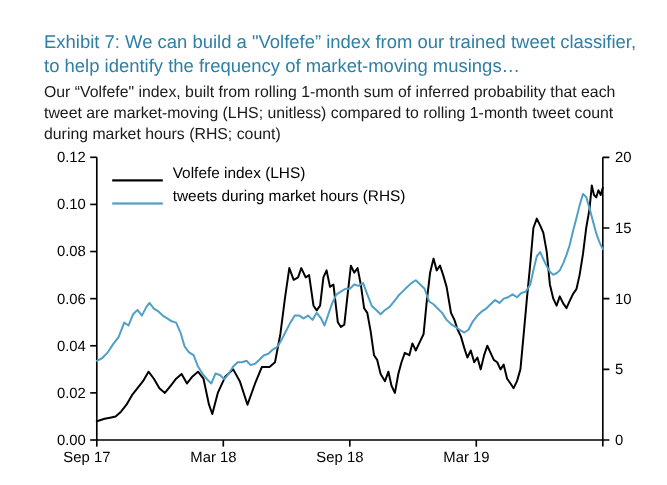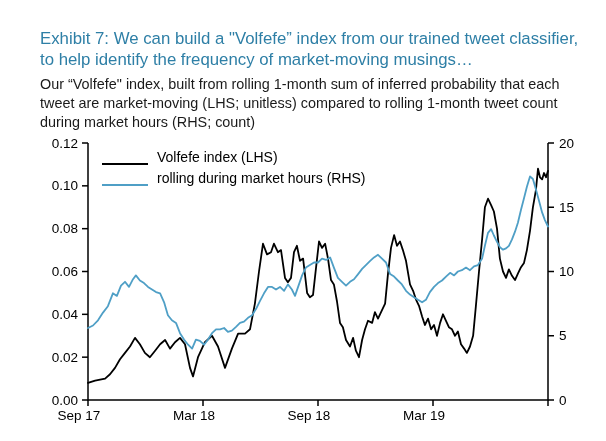--- a/index.html
+++ b/index.html
@@ -63,17 +63,17 @@
     <p class="subtitle" style="color: rgb(26, 26, 26);">Our “Volfefe" index, built from rolling 1-month sum of inferred probability that each tweet are market-moving (LHS; unitless) compared to rolling 1-month tweet count during market hours (RHS; count)</p>
   </div>
 
   <div class="legend">
     <div class="legend-row">
       <span class="legend-swatch" style="background: rgb(0, 0, 0);"></span>
       <span class="legend-label">Volfefe index (LHS)</span>
     </div>
     <div class="legend-row">
       <span class="legend-swatch" style="background: rgb(79, 159, 198);"></span>
-      <span class="legend-label">rolling during market hours (RHS)</span>
+      <span class="legend-label">tweets during market hours (RHS)</span>
     </div>
   </div>
 
 </div>
 
 </body></html>

